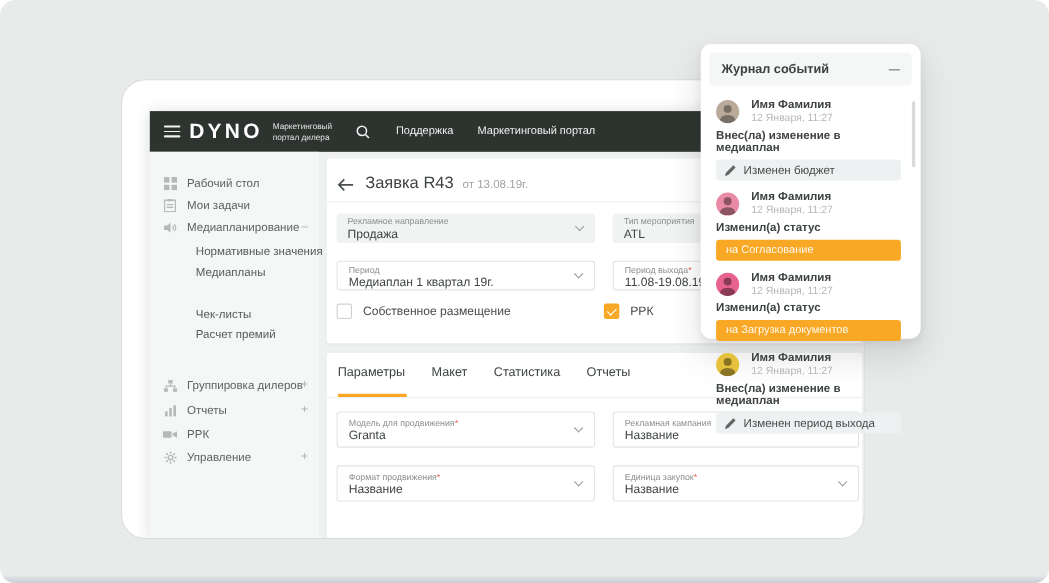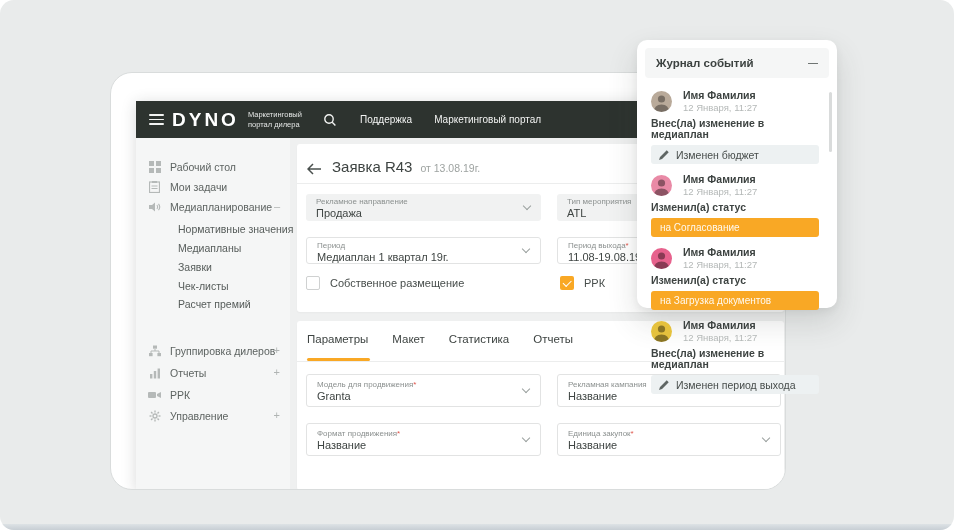--- a/index.html
+++ b/index.html
@@ -54,21 +54,21 @@
   .field.white{background:#fff;border:1px solid #e2e3e3;}
   .field .flabel{font-size:8px;color:#8b908f;line-height:10px;white-space:nowrap;}
   .field .fvalue{font-size:11px;color:#3f4543;line-height:12px;white-space:nowrap;}
   .field.tall{height:33px;padding-top:5px;}
   .field.single{height:26px;display:flex;align-items:center;margin-top:48px;}
   .field.single .fvalue{color:#4a504e;}
   .req{color:#e0544a;font-size:8px;}
   .chev{position:absolute;right:11px;top:50%;width:6px;height:6px;margin-top:-5px;
         border-right:1.5px solid #9aa09e;border-bottom:1.5px solid #9aa09e;transform:rotate(45deg);}
 
-  .cbrow{display:grid;grid-template-columns:235px 224px;column-gap:11px;padding:12px 8px 0 9px;}
+  .cbrow{display:grid;grid-template-columns:235px 224px;column-gap:0;padding:12px 8px 0 9px;}
   .cbwrap{display:flex;align-items:center;}
   .cbwrap.shift{padding-left:8px;}
   .checkbox{width:14px;height:14px;border-radius:2px;flex:none;position:relative;cursor:pointer;}
   .checkbox.off{background:#fff;border:1px solid #cfd1d1;}
   .checkbox.on{background:var(--accent);}
   .checkbox.on::after{content:"";position:absolute;left:3px;top:3.5px;width:7px;height:3.5px;
         border-left:1.8px solid #fff;border-bottom:1.8px solid #fff;transform:rotate(-45deg);}
   .cblabel{margin-left:10px;font-size:11px;color:#474d4b;}
 
   
@@ -161,23 +161,20 @@
             </span>
           <span class="lbl">Медиапланирование</span>
           <span class="expander">–</span>
         </div>
         <div class="side-item sub" style="top:83px">
             <span class="lbl">Нормативные значения</span>
           </div>
         <div class="side-item sub" style="top:102px">
             <span class="lbl">Медиапланы</span>
           </div>
-        <div class="side-item sub" style="top:121px">
-            <span class="lbl">Заявки</span>
-          </div>
         <div class="side-item sub" style="top:140px">
             <span class="lbl">Чек-листы</span>
           </div>
         <div class="side-item sub" style="top:158px">
             <span class="lbl">Расчет премий</span>
           </div>
         <div class="side-item" style="top:205px">
           <span class="ic">
               <svg width="12" height="12" viewBox="0 0 12 12">
                 <rect x="4" y="0.5" width="4" height="3.2" fill="#b5b9b8"></rect>

